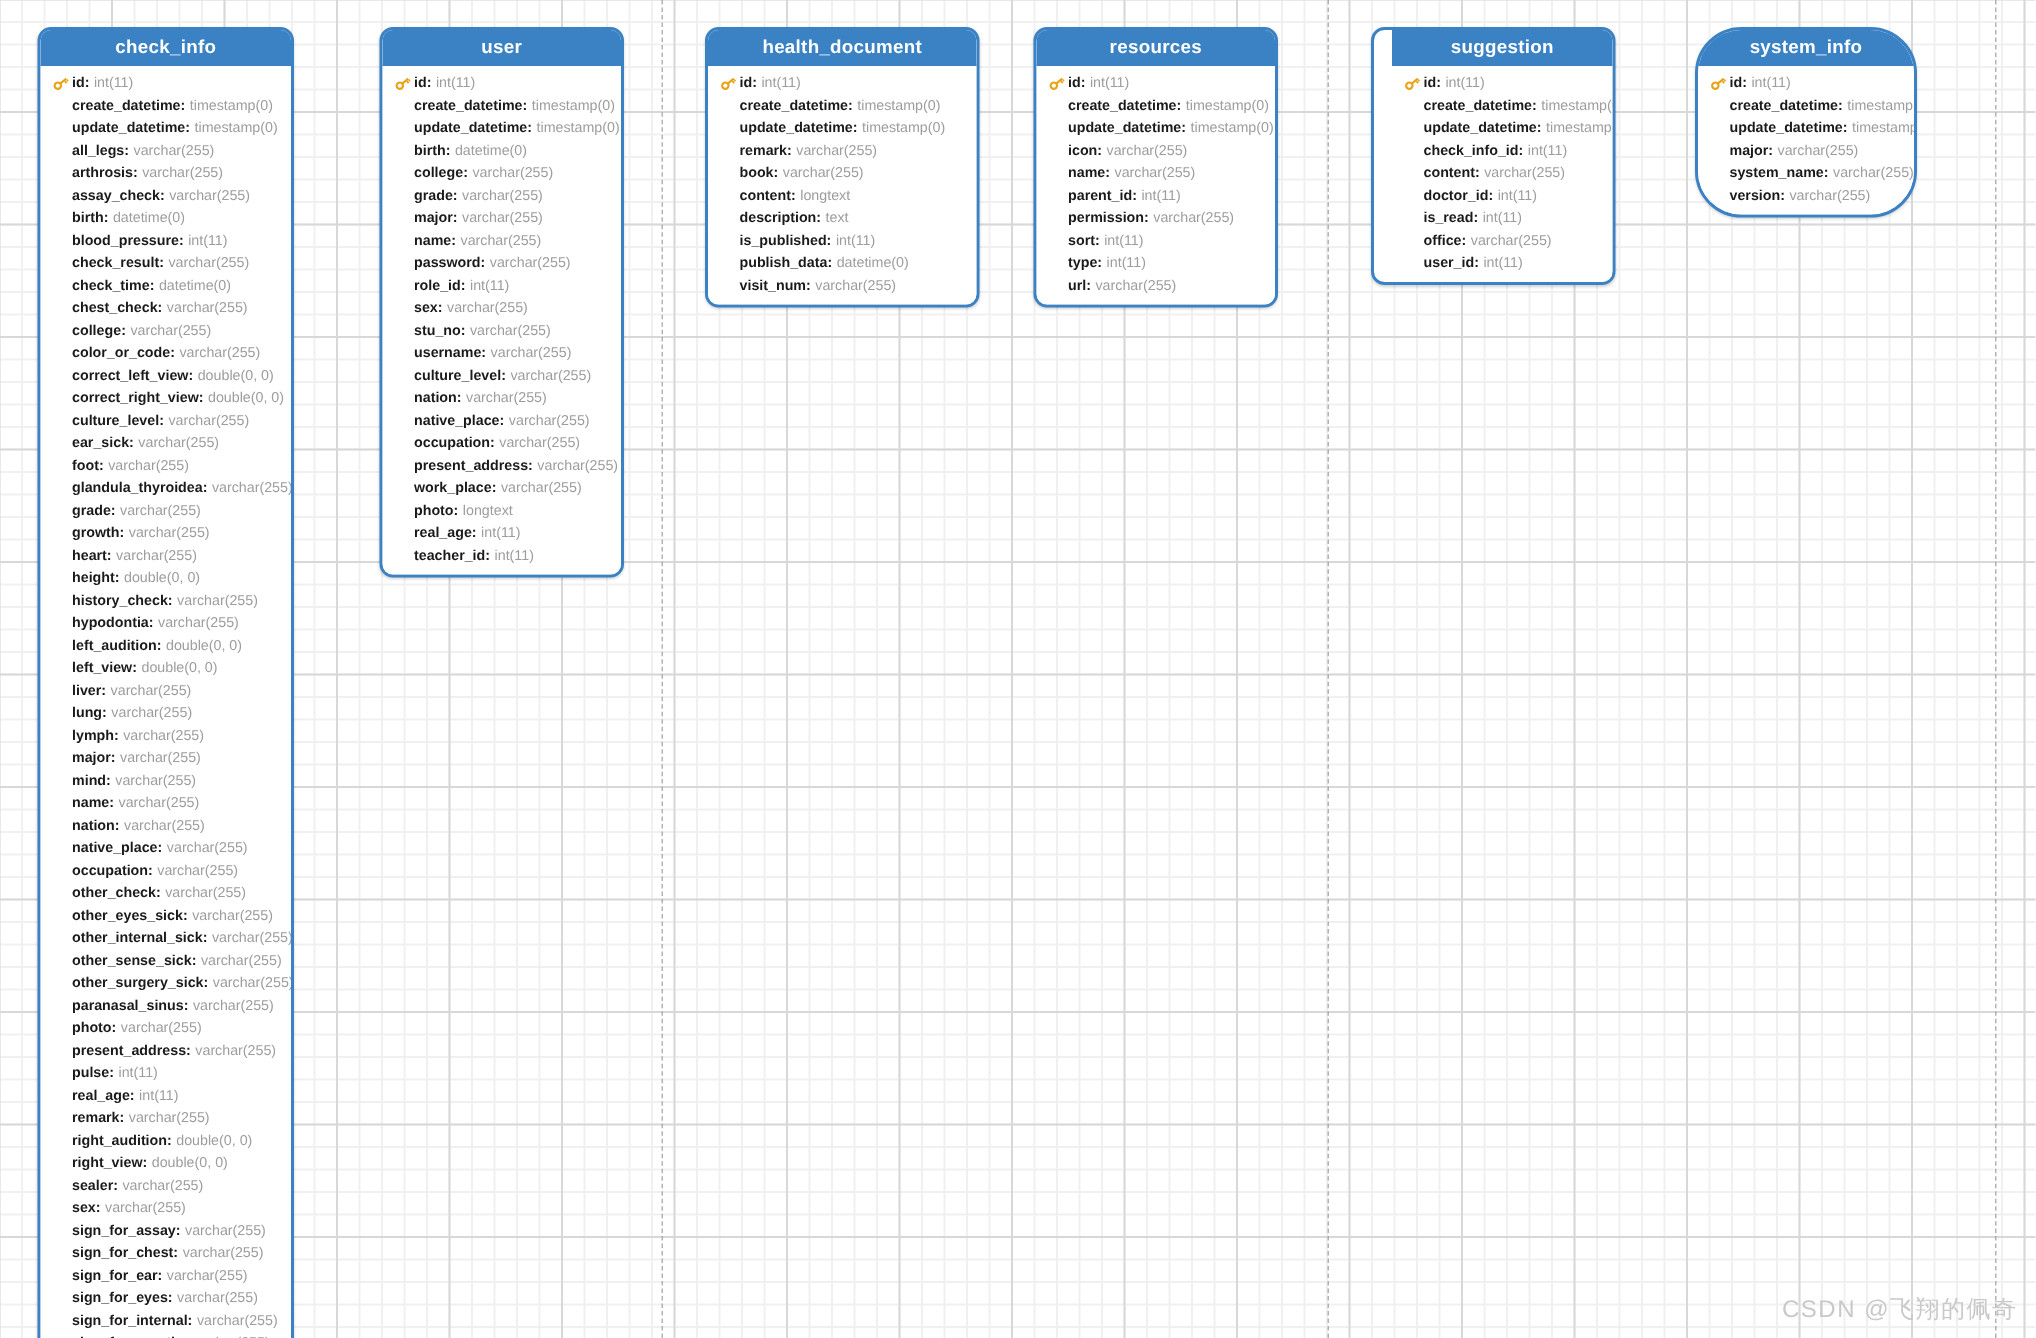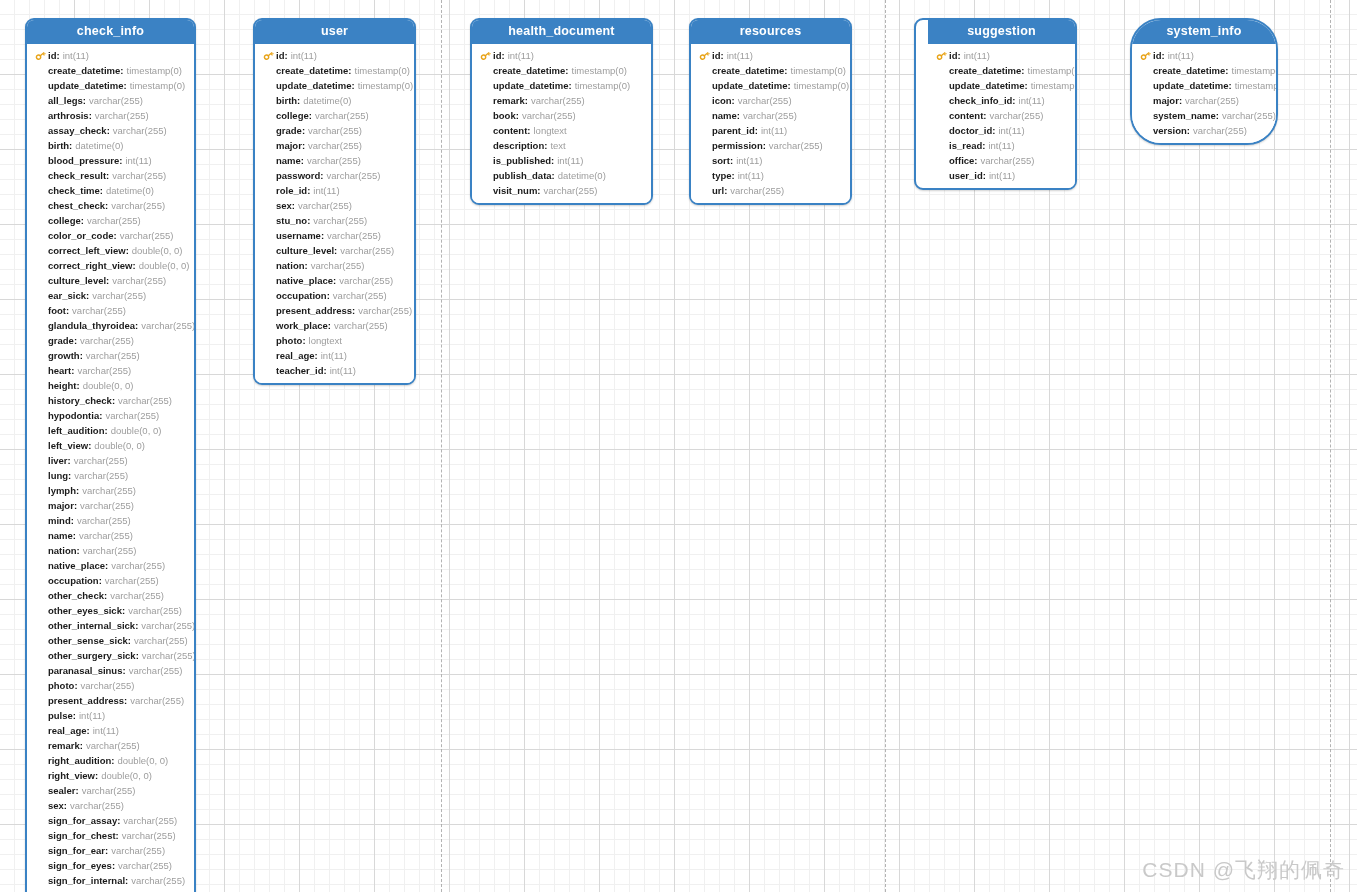--- a/index.html
+++ b/index.html
@@ -98,21 +98,21 @@
     font-weight: normal;
     font-size: 9.5px;
     margin-left: 3px;
   }
 
   
   #watermark {
     position: absolute;
     right: 12px;
     bottom: 8px;
-    font-size: 21px;
+    font-size: 16px;
     color: #c9c9c9;
     letter-spacing: 1px;
     white-space: nowrap;
     user-select: none;
   }
 </style>
 </head>
 <body>
 
 <div id="canvas"></div>

